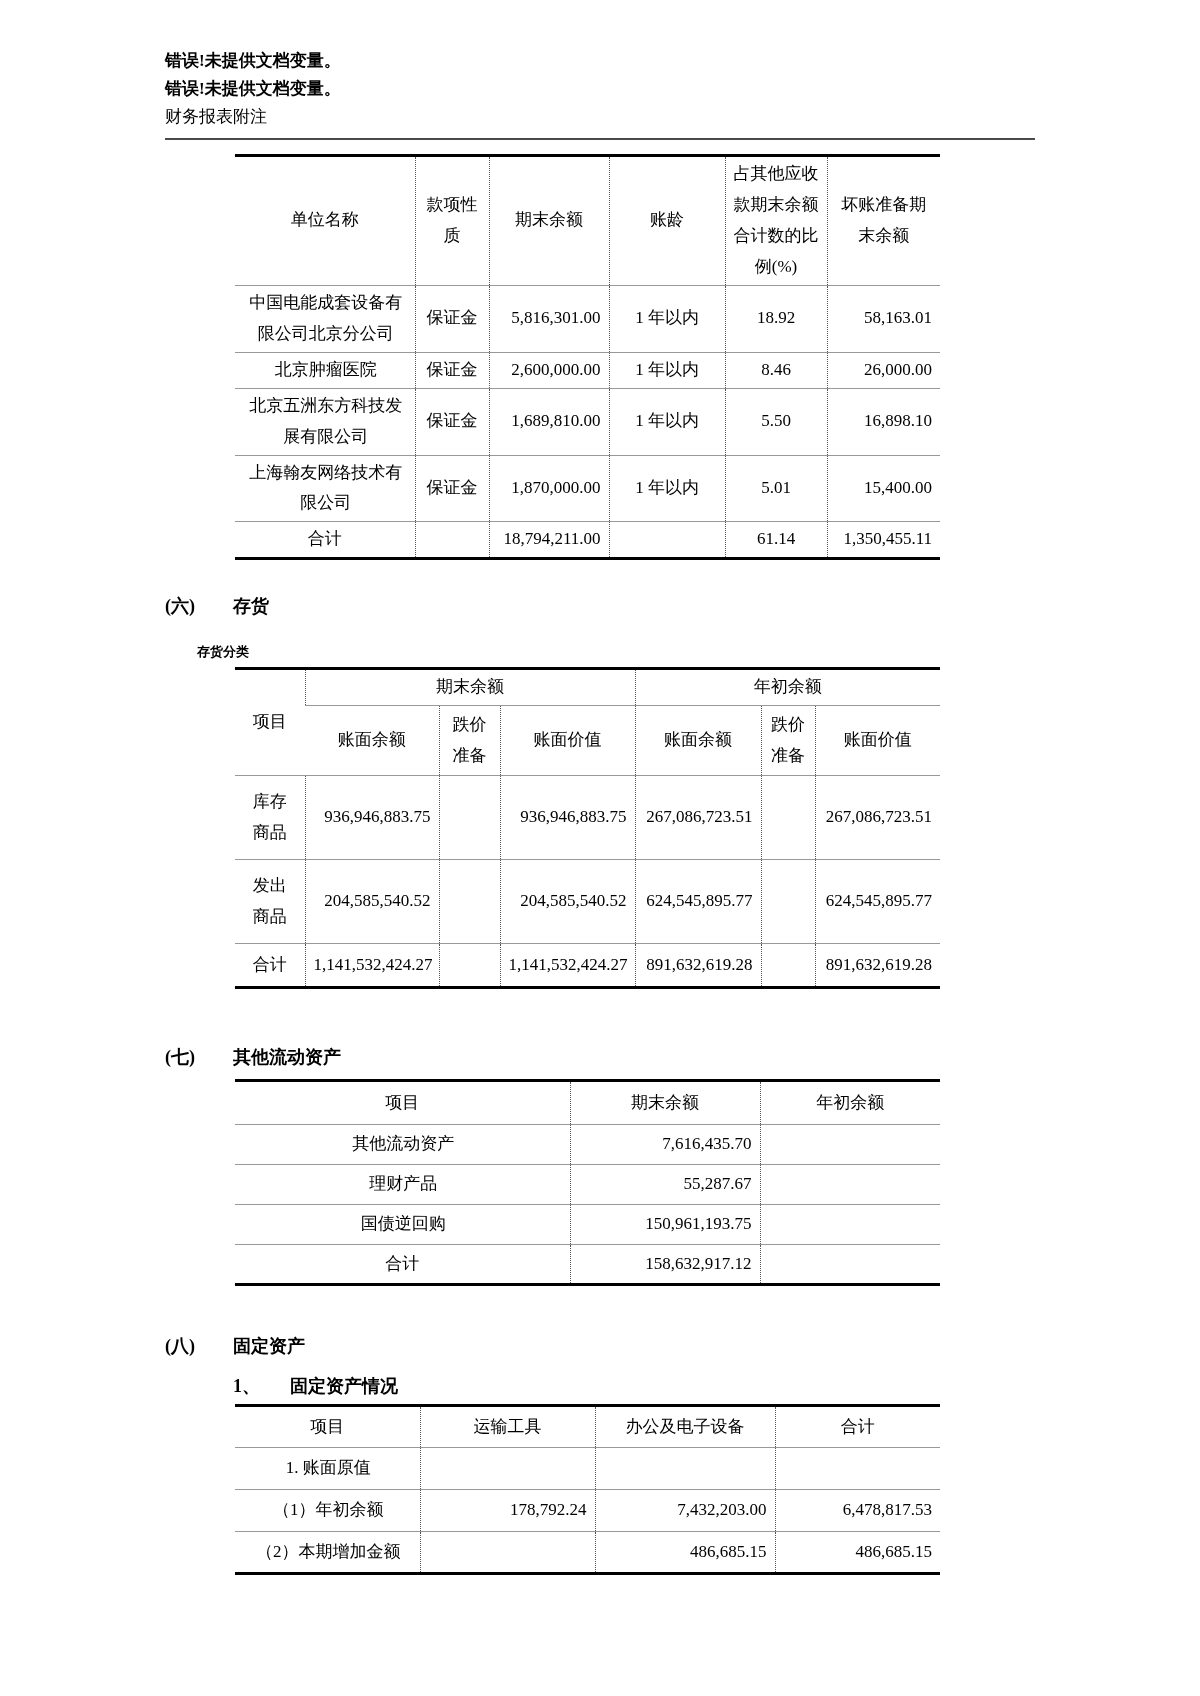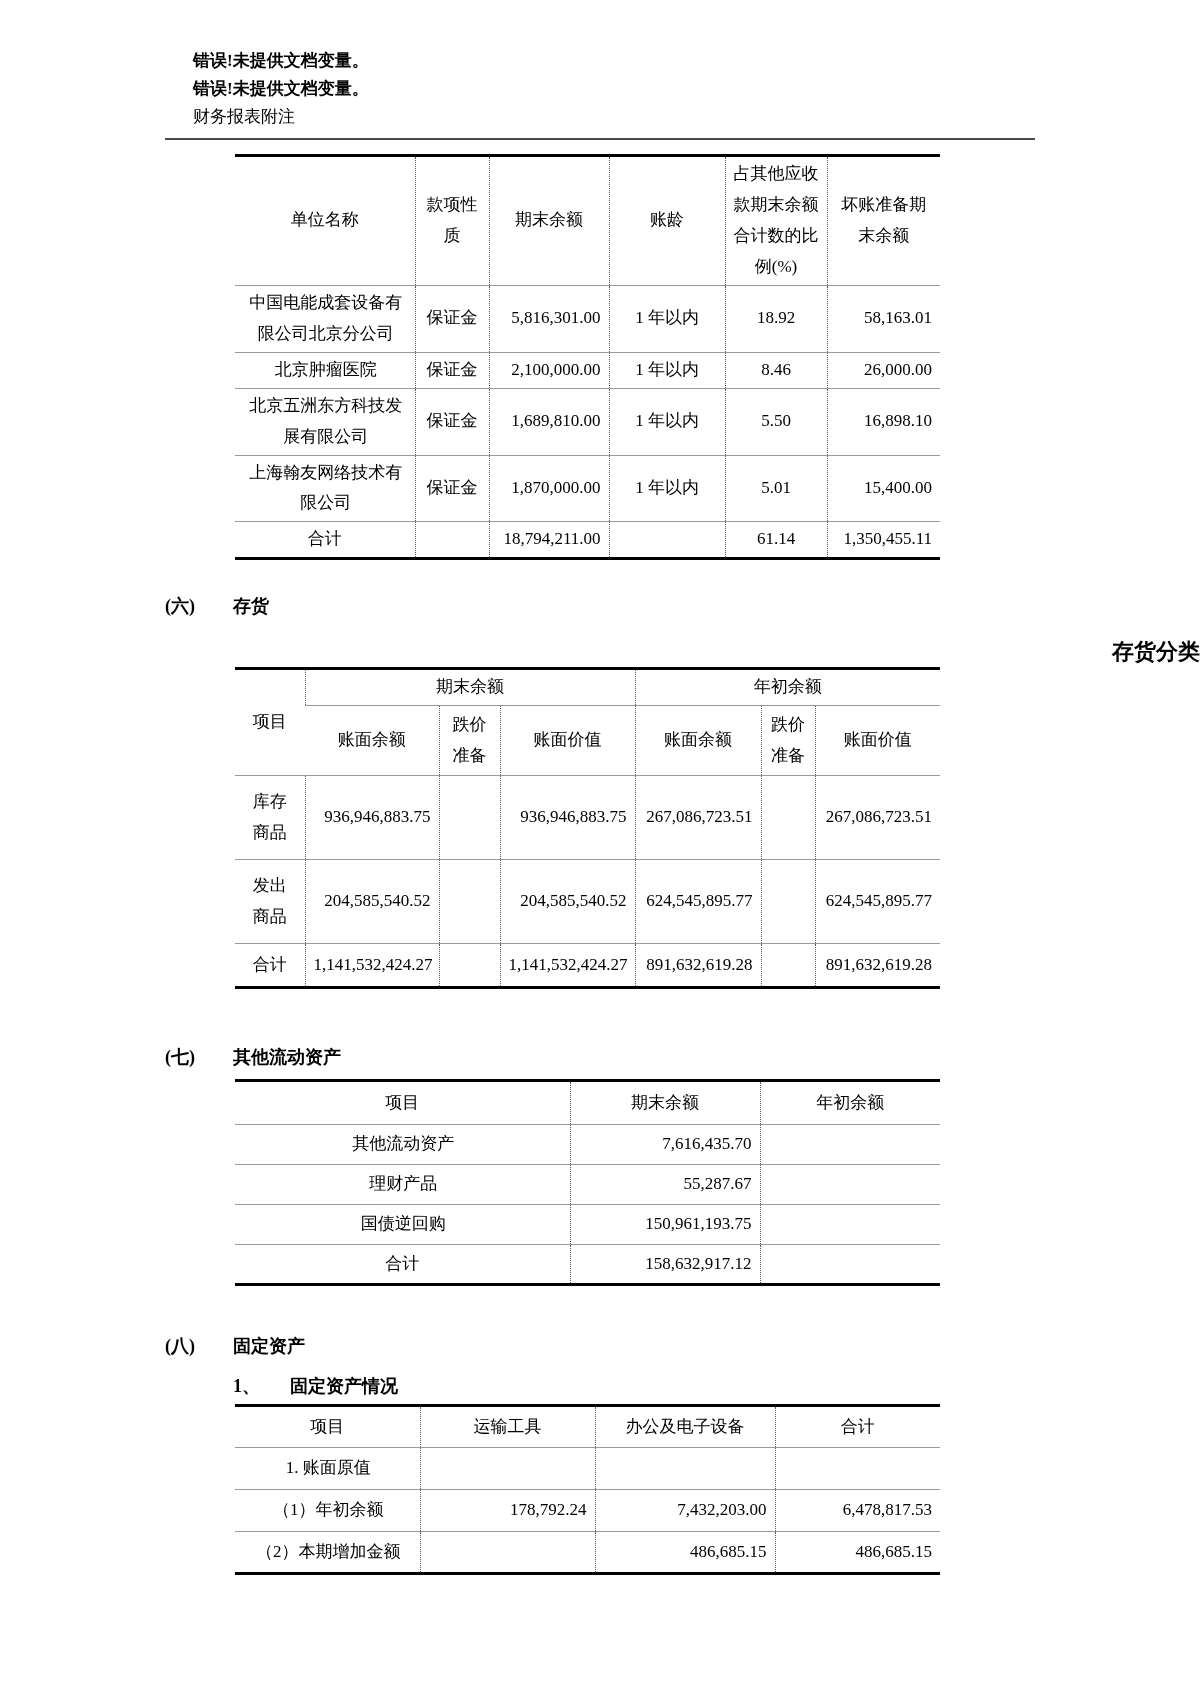--- a/index.html
+++ b/index.html
@@ -3,21 +3,21 @@
 <meta charset="utf-8">
 <style>
   html,body { margin:0; padding:0; background:#ffffff; }
   body {
     width:1200px; height:1696px; overflow:hidden; box-sizing:border-box;
     font-family:"Liberation Serif","DejaVu Serif",serif;
     color:#000; font-size:17px;
   }
   .page { padding:50px 0 0 165px; }
 
-  .doc-header div { line-height:22px; margin-bottom:6px;margin-left:28px; }
+  .doc-header div { line-height:22px; margin-bottom:6px; }
   .hdr-bold { font-weight:bold; }
   .hdr-plain { font-weight:normal; }
   .header-rule { width:870px; height:0; border:none; border-top:2px solid #4a4a4a; margin:10px 0 0 0; }
 
   table.fin {
     border-collapse:collapse; table-layout:fixed; width:705px; margin-left:70px;
     border-top:3px solid #000; border-bottom:3px solid #000;
   }
   table.fin td {
     font-size:17px; line-height:1.82; padding:2px 8px; vertical-align:middle;
@@ -27,21 +27,21 @@
   table.fin td:first-child { border-left:none; }
   table.fin tr:not(:first-child) td { border-top:1px solid #999; }
 
   .l   { text-align:right; padding-left:10px !important; }
   .lab { text-align:center; padding-left:12px !important; padding-right:12px !important; }
   .num { text-align:right !important; padding-right:8px !important; white-space:nowrap; }
   .c   { text-align:center !important; }
 
   .sec { display:flex; font-weight:bold; font-size:18px; line-height:24px; }
   .sec .no { width:68px; flex:0 0 68px; }
-  .caption { margin-left:32px; font-weight:bold; font-size:22px; line-height:24px;text-align:right; }
+  .caption { margin-left:32px; font-weight:bold; font-size:13px; line-height:24px; }
   .sub2 { display:flex; margin-left:68px; font-weight:bold; font-size:18px; line-height:24px; }
   .sub2 .no { width:57px; flex:0 0 57px; }
 
   .mt-t1 { margin-top:14px; }
   .mt-s6 { margin-top:34px; }
   .mt-cap { margin-top:22px; }
   .mt-t2 { margin-top:3px; }
   .mt-s7 { margin-top:56px; }
   .mt-t3 { margin-top:10px; }
   .mt-s8 { margin-top:48px; }
@@ -82,21 +82,21 @@
       <td class="l">中国电能成套设备有限公司北京分公司</td>
       <td>保证金</td>
       <td class="num">5,816,301.00</td>
       <td>1 年以内</td>
       <td>18.92</td>
       <td class="num">58,163.01</td>
     </tr>
     <tr style="height:36px">
       <td class="l">北京肿瘤医院</td>
       <td>保证金</td>
-      <td class="num">2,100,000.00</td>
+      <td class="num">2,600,000.00</td>
       <td>1 年以内</td>
       <td>8.46</td>
       <td class="num">26,000.00</td>
     </tr>
     <tr style="height:64px">
       <td class="l">北京五洲东方科技发展有限公司</td>
       <td>保证金</td>
       <td class="num">1,689,810.00</td>
       <td>1 年以内</td>
       <td>5.50</td>

